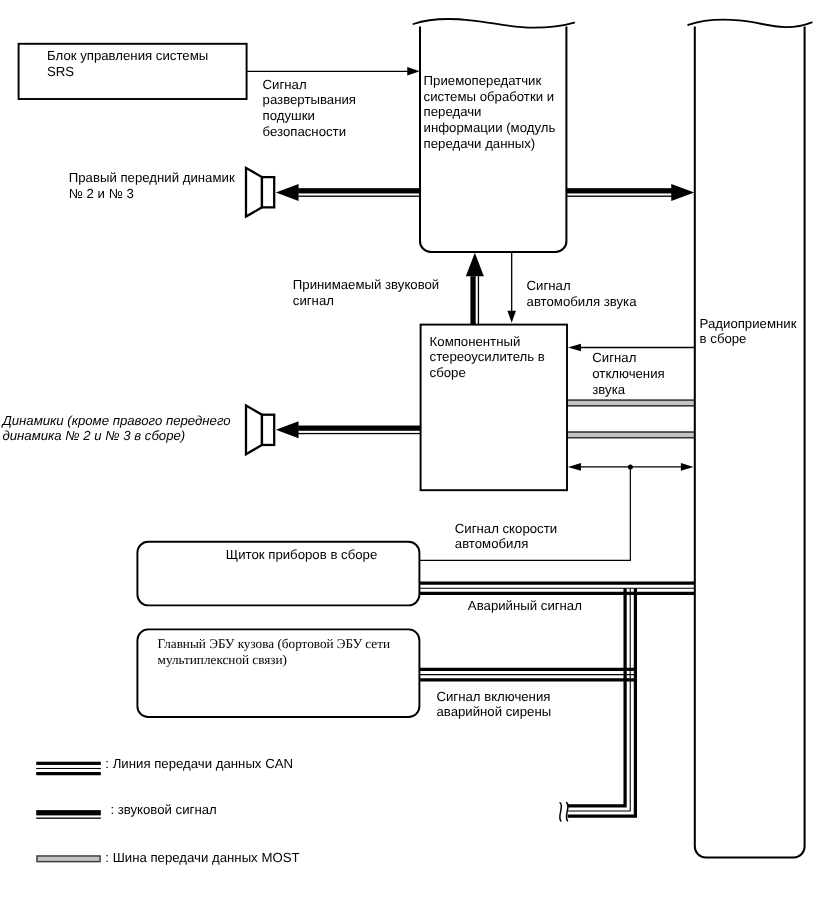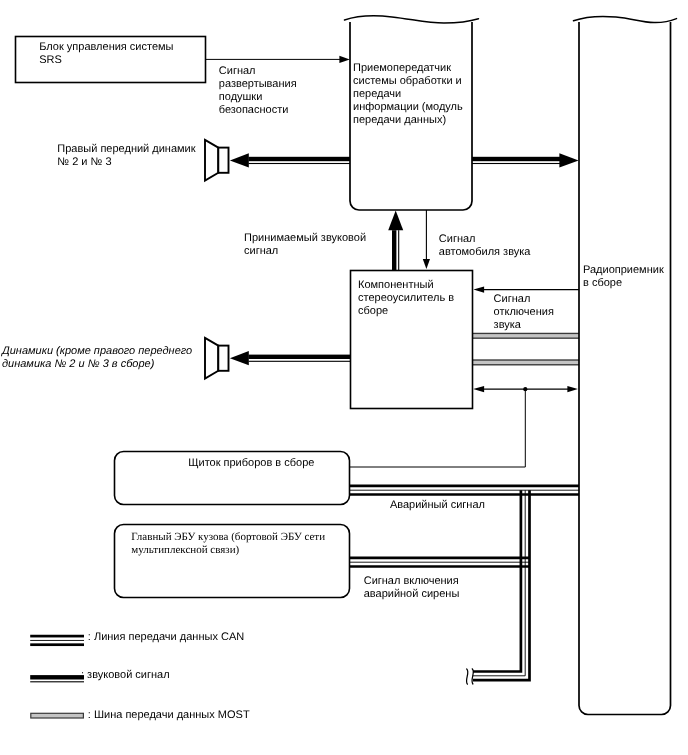--- a/index.html
+++ b/index.html
@@ -133,18 +133,19 @@
 <div class="lbl" style="left:358.0px;top:279.0px;"><span>Компонентный</span><span>стереоусилитель в</span><span>сборе</span></div>
 <div class="lbl" style="left:583.0px;top:263.7px;"><span>Радиоприемник</span><span>в сборе</span></div>
 <div class="lbl" style="left:141.2px;top:457.1px;margin-left:47px;"><span>Щиток приборов в сборе</span></div>
 <div class="lbl" style="left:131.3px;top:530.9px;font-family:Liberation Serif, serif;"><span>Главный ЭБУ кузова (бортовой ЭБУ сети</span><span>мультиплексной связи)</span></div>
 <div class="lbl" style="left:57.3px;top:142.8px;"><span>Правый передний динамик</span><span>№ 2 и № 3</span></div>
 <div class="lbl" style="left:2.0px;top:345.2px;font-style:italic;"><span>Динамики (кроме правого переднего</span><span>динамика № 2 и № 3 в сборе)</span></div>
 <div class="lbl" style="left:218.8px;top:64.9px;"><span>Сигнал</span><span>развертывания</span><span>подушки</span><span>безопасности</span></div>
 <div class="lbl" style="left:244.0px;top:231.9px;"><span>Принимаемый звуковой</span><span>сигнал</span></div>
 <div class="lbl" style="left:438.8px;top:233.0px;"><span>Сигнал</span><span>автомобиля звука</span></div>
 <div class="lbl" style="left:493.6px;top:293.2px;"><span>Сигнал</span><span>отключения</span><span>звука</span></div>
+<div class="lbl" style="left:379.0px;top:434.5px;"><span>Сигнал скорости</span><span>автомобиля</span></div>
 <div class="lbl" style="left:389.9px;top:499.0px;"><span>Аварийный сигнал</span></div>
 <div class="lbl" style="left:363.7px;top:575.0px;"><span>Сигнал включения</span><span>аварийной сирены</span></div>
 <div class="lbl" style="left:87.8px;top:630.5px;"><span>: Линия передачи данных CAN</span></div>
-<div class="lbl" style="left:81px;top:669.3px;text-align:center;"><span>: звуковой сигнал</span></div>
+<div class="lbl" style="left:92px;top:669.3px;text-align:center;"><span>: звуковой сигнал</span></div>
 <div class="lbl" style="left:87.8px;top:708.5px;"><span>: Шина передачи данных MOST</span></div>
 </div>
 
 </body></html>

